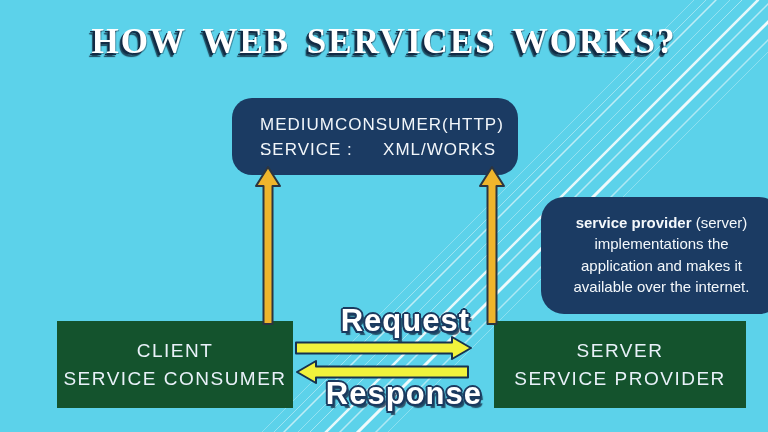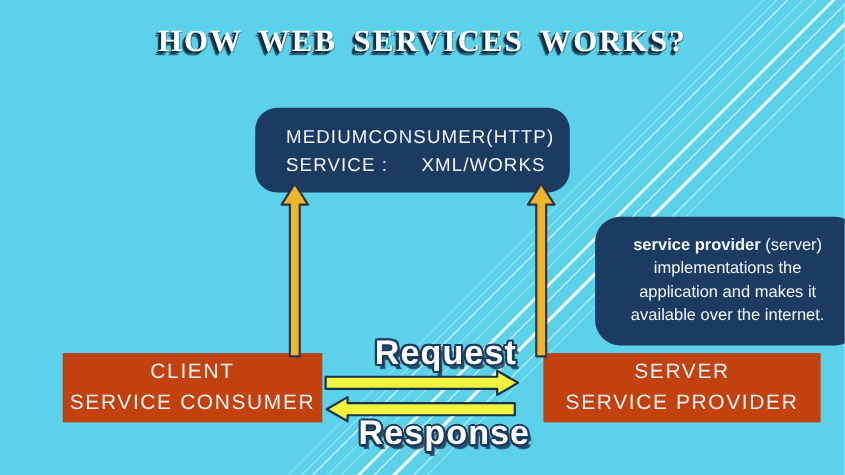--- a/index.html
+++ b/index.html
@@ -22,21 +22,21 @@
   }
 
   
   .title {
     position: absolute;
     left: 0; top: 22px; width: 768px;
     z-index: 2;
     text-align: center;
     font-family: "Liberation Serif", serif;
     font-weight: bold;
-    font-size: 28px;
+    font-size: 35px;
     letter-spacing: 2px;
     word-spacing: 6px;
     color: #ffffff;
     text-shadow:
       -2px 2px 0 #122B45,
       -3px 4px 1px rgba(10, 25, 45, 0.75),
       1px 1px 0 rgba(10, 25, 45, 0.35);
   }
 
   .navy-round {
@@ -72,22 +72,22 @@
     line-height: 1.43;
     text-align: center;
     color: #F4F8FB;
     margin-left: 20px;
   }
   .info-box b { font-weight: bold; }
 
   
   .rect-box {
     position: absolute;
-    top: 321px; height: 63px;
-    background: #c2410c;
+    top: 321px; height: 87px;
+    background: #14532d;
     z-index: 2;
     display: flex;
     flex-direction: column;
     justify-content: center;
     align-items: center;
     color: #E9F1F9;
     font-size: 19px;
     letter-spacing: 1.5px;
     line-height: 1.45;
     text-align: center;

